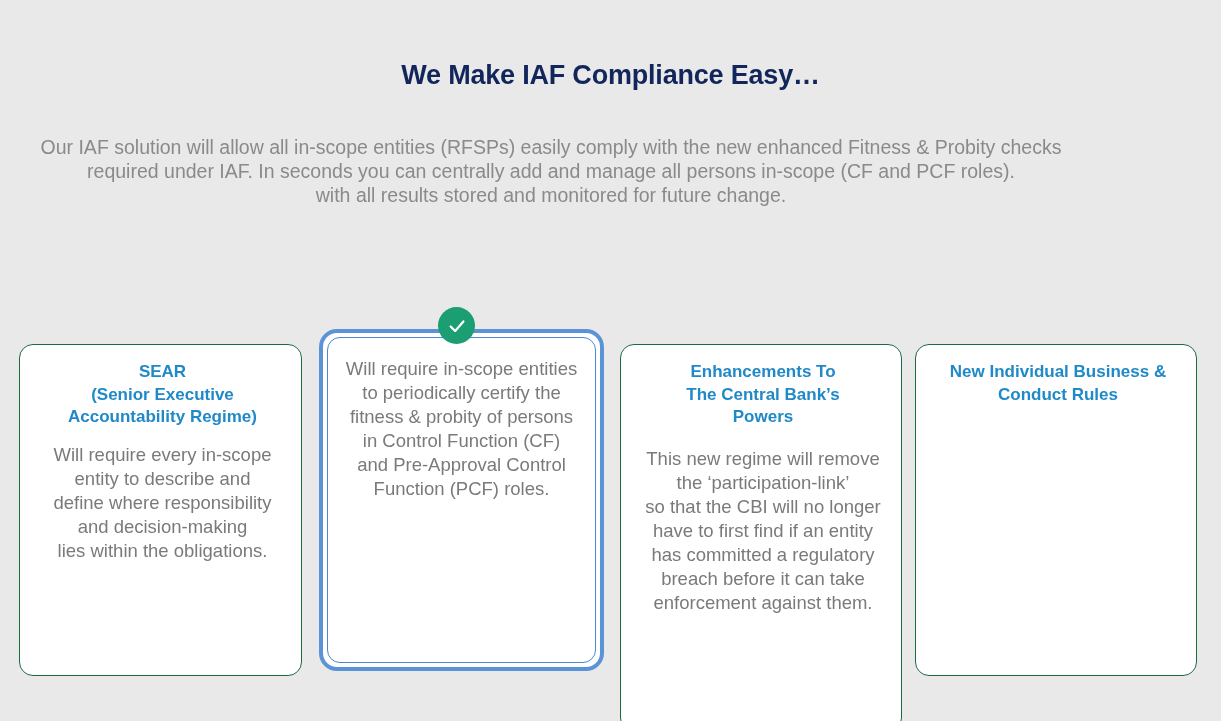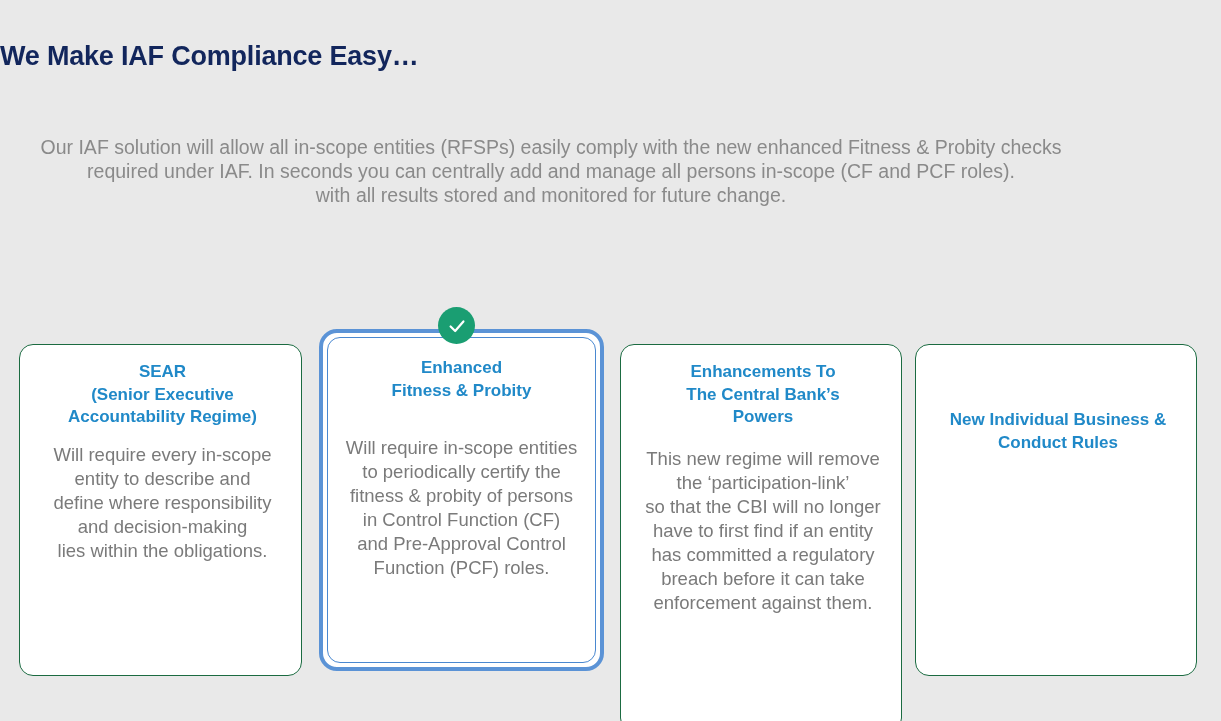--- a/index.html
+++ b/index.html
@@ -12,22 +12,23 @@
     background: #e9e9e9;
     font-family: "Liberation Sans", sans-serif;
     overflow: hidden;
     position: relative;
   }
 
   
   .page-title {
     position: absolute;
     left: 0;
-    top: 41px;
+    top: 60px;
     width: 1221px;
+    text-align: center;
     font-size: 27px;
     font-weight: bold;
     color: #12265c;
     letter-spacing: -0.2px;
   }
 
   
   .intro {
     position: absolute;
     left: 0;
@@ -90,21 +91,21 @@
   .card-heading {
     font-size: 17px;
     font-weight: bold;
     line-height: 22.5px;
     color: #2089c8;
     margin: 0 0 18px 0;
     white-space: pre-line;
   }
   .card-1 .card-heading { margin-bottom: 14px; }
   .card-featured .card-heading { margin-bottom: 34px; }
-  .card-4 .card-heading { margin-bottom: 36px; margin-top: 48px; }
+  .card-4 .card-heading { margin-bottom: 36px; }
 
   .card-body {
     font-size: 18.5px;
     line-height: 24px;
     color: #7a7a7a;
     margin: 0;
     white-space: pre-line;
   }
 
   
@@ -142,22 +143,20 @@
 Accountability Regime)</div>
     <div class="card-body">Will require every in-scope
 entity to describe and
 define where responsibility
 and decision-making
 lies within the obligations.</div>
   </div>
 
   <div class="card card-featured">
     <div class="card-featured-inner">
-      <div class="card-heading">Enhanced
-Fitness &amp; Probity</div>
       <div class="card-body">Will require in-scope entities
 to periodically certify the
 fitness &amp; probity of persons
 in Control Function (CF)
 and Pre-Approval Control
 Function (PCF) roles.</div>
     </div>
   </div>
 
   <div class="card card-3">

